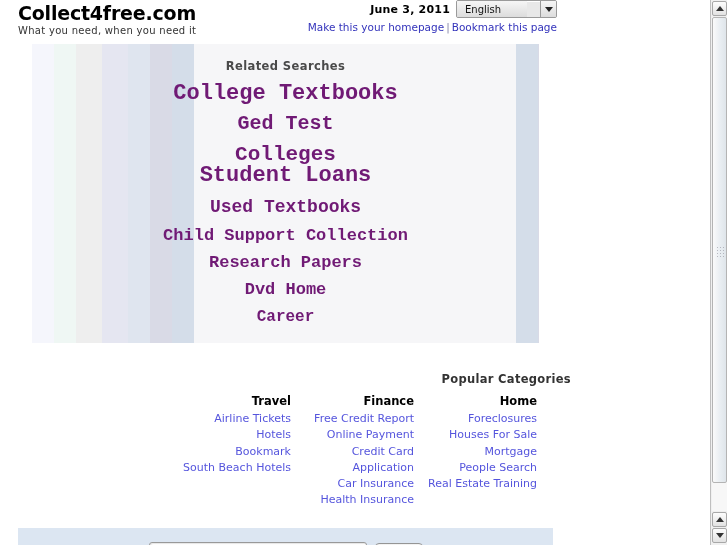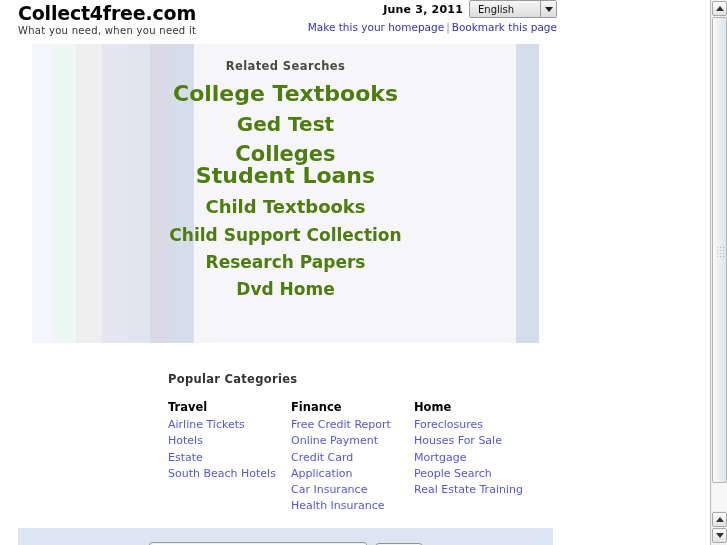--- a/index.html
+++ b/index.html
@@ -72,20 +72,21 @@
   .select-box {
     display: inline-flex;
     align-items: stretch;
     height: 16px;
     border: 1px solid #9a9a9a;
     background: #e8e8e8;
     border-radius: 2px;
     font-size: 10px;
     overflow: hidden;
     box-shadow: inset 0 1px 0 #ffffff;
+    gap: 13px;
   }
   .select-label {
     padding: 0 10px 0 8px;
     display: flex;
     align-items: center;
     color: #111111;
     min-width: 52px;
     background: linear-gradient(#f6f6f6, #dcdcdc);
   }
   .select-arrow {
@@ -143,59 +144,60 @@
   }
   #related-heading {
     font-size: 11.5px;
     font-weight: bold;
     color: #4a4a4a;
     letter-spacing: 0.4px;
     margin-bottom: 10px;
   }
   .related-link {
     display: block;
-    color: #4d7c0f;
+    color: #701a75;
     text-decoration: none;
     font-weight: bold;
     line-height: 1.0;
+    font-family: Liberation Mono, monospace;
   }
   .rl-0 { font-size: 22px; margin-top: 6px; }
   .rl-1 { font-size: 20px; margin-top: 9px; }
   .rl-2 { font-size: 21px; margin-top: 10px; }
   .rl-3 { font-size: 22px; }
   .rl-4 { font-size: 18px; margin-top: 11px; }
   .rl-5 { font-size: 17px; margin-top: 11px; }
   .rl-6 { font-size: 17px; margin-top: 10px; }
   .rl-7 { font-size: 17px; margin-top: 10px; }
   .rl-8 { font-size: 16px; margin-top: 11px; }
 
   
   #categories {
     margin-top: 29px;
     padding-left: 168px;
+    text-align: right;
   }
   #cat-heading {
     font-size: 11.5px;
     font-weight: bold;
     color: #333333;
     letter-spacing: 0.3px;
     margin-bottom: 8px;
   }
   #cat-columns {
     display: flex;
   }
   .cat-col {
     width: 123px;
   }
   .cat-col-title {
     font-size: 11.5px;
     font-weight: bold;
     color: #000000;
     margin-bottom: 3px;
-    margin-top: 6px;
   }
   .cat-link {
     display: block;
     font-size: 11px;
     color: #5555dd;
     text-decoration: none;
     line-height: 16.3px;
     white-space: nowrap;
   }
 
@@ -344,36 +346,37 @@
         <div class="stripe" style="left: 528px; width: 22px; background: rgb(223, 229, 239);"></div>
         <div class="stripe" style="left: 506px; width: 22px; background: rgb(217, 218, 230);"></div>
         <div class="stripe" style="left: 484px; width: 22px; background: rgb(212, 221, 233);"></div>
       </div>
     <div id="hero-content">
       <div id="related-heading">Related Searches</div>
       <a href="#" class="related-link rl-0">College Textbooks</a>
       <a href="#" class="related-link rl-1">Ged Test</a>
       <a href="#" class="related-link rl-2">Colleges</a>
       <a href="#" class="related-link rl-3">Student Loans</a>
-      <a href="#" class="related-link rl-4">Child Textbooks</a>
+      <a href="#" class="related-link rl-4">Used Textbooks</a>
       <a href="#" class="related-link rl-5">Child Support Collection</a>
       <a href="#" class="related-link rl-6">Research Papers</a>
       <a href="#" class="related-link rl-7">Dvd Home</a>
+      <a href="#" class="related-link rl-8">Career</a>
     </div>
   </div>
 
   <div id="categories">
     <div id="cat-heading">Popular Categories</div>
     <div id="cat-columns">
 
       <div class="cat-col">
         <div class="cat-col-title">Travel</div>
         <a href="#" class="cat-link">Airline Tickets</a>
         <a href="#" class="cat-link">Hotels</a>
-        <a href="#" class="cat-link">Estate</a>
+        <a href="#" class="cat-link">Bookmark</a>
         <a href="#" class="cat-link">South Beach Hotels</a>
       </div>
 
       <div class="cat-col">
         <div class="cat-col-title">Finance</div>
         <a href="#" class="cat-link">Free Credit Report</a>
         <a href="#" class="cat-link">Online Payment</a>
         <a href="#" class="cat-link">Credit Card</a>
         <a href="#" class="cat-link">Application</a>
         <a href="#" class="cat-link">Car Insurance</a>

